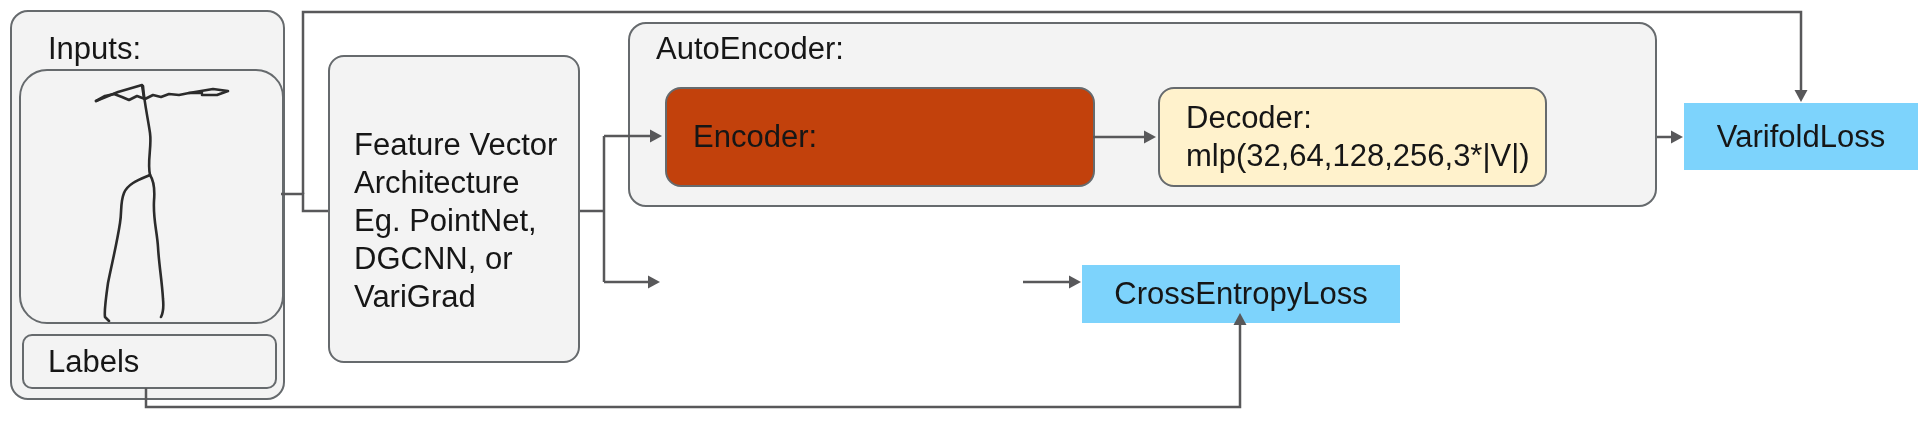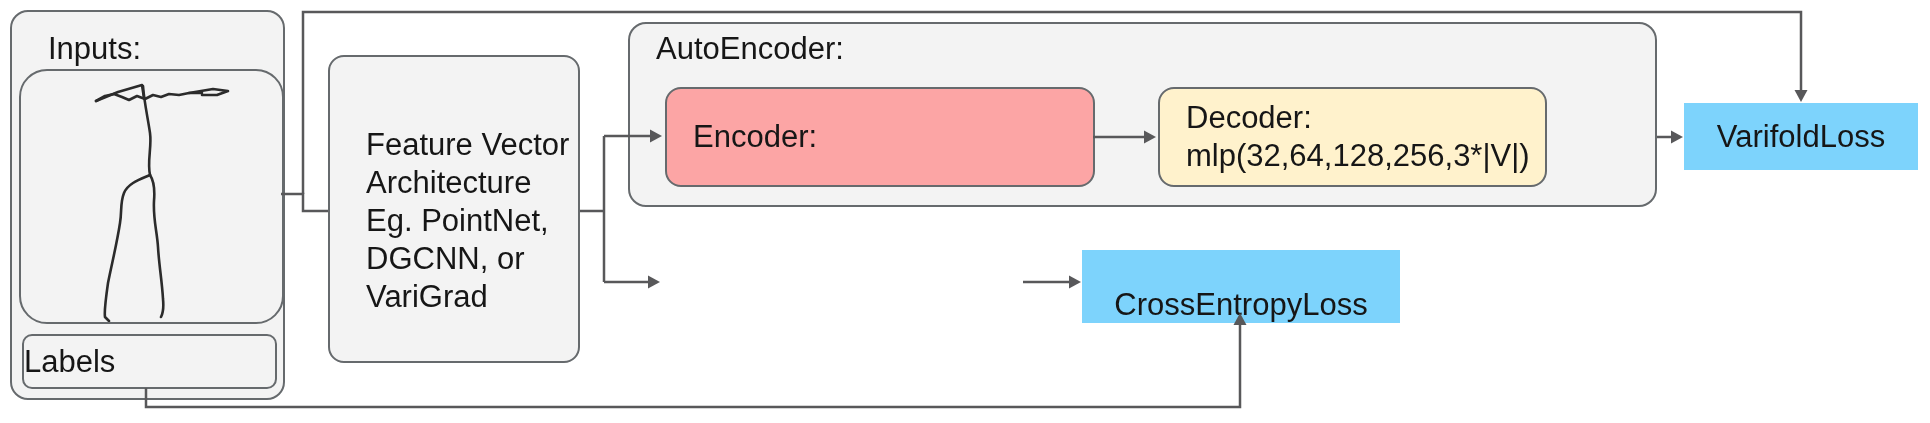--- a/index.html
+++ b/index.html
@@ -9,41 +9,41 @@
 
   .box{position:absolute;box-sizing:border-box;background:#f3f3f3;
        border:2px solid #666a6d;}
   .panel-title{font-size:31px;line-height:38px;white-space:nowrap;}
 
   
   #inputs-panel{left:10px;top:10px;width:275px;height:390px;border-radius:18px;}
   #inputs-title{position:absolute;left:36px;top:18px;}
   #sketch-box{left:7px;top:57px;width:265px;height:255px;border-radius:28px;}
   #labels-box{left:10px;top:322px;width:255px;height:55px;border-radius:10px;
-              display:flex;align-items:center;}
+              display:flex;align-items:center;padding-left:24px;}
 
   
   #fv-box{left:328px;top:55px;width:252px;height:308px;border-radius:16px;
           display:flex;align-items:center;}
-  #fv-text{padding-left:36px;font-size:31px;line-height:38px;white-space:pre-line;margin-top:24px;}
+  #fv-text{padding-left:24px;font-size:31px;line-height:38px;white-space:pre-line;margin-top:24px;}
 
   
   #ae-container{left:628px;top:22px;width:1029px;height:185px;border-radius:18px;}
   #ae-title{position:absolute;left:26px;top:6px;}
   .stage-box{display:flex;flex-direction:column;justify-content:center;
              padding-left:26px;font-size:31px;line-height:38px;border-radius:16px;}
-  #encoder-box{left:35px;top:63px;width:430px;height:100px;background:#fca5a5;}
+  #encoder-box{left:35px;top:63px;width:430px;height:100px;background:#c2410c;}
   #decoder-box{left:528px;top:63px;width:389px;height:100px;background:#fff2cc;}
   #classifier-box{left:662px;top:233px;width:361px;height:102px;background:#cfe2f3;}
 
   
   .loss-box{position:absolute;background:#7dd3fc;border:none;display:flex;
             align-items:center;justify-content:center;font-size:31px;white-space:nowrap;}
   #varifold-loss-box{left:1684px;top:103px;width:234px;height:67px;}
-  #cross-entropy-loss-box{left:1082px;top:250px;width:318px;height:73px;align-items:flex-end;}
+  #cross-entropy-loss-box{left:1082px;top:265px;width:318px;height:58px;}
 
   
   #connector-layer{position:absolute;left:0;top:0;z-index:5;pointer-events:none;}
   .boxes-layer{position:absolute;inset:0;z-index:1;}
   #sketch-svg{position:absolute;left:0;top:0;}
 </style>
 </head>
 <body>
 
 <div id="canvas">

